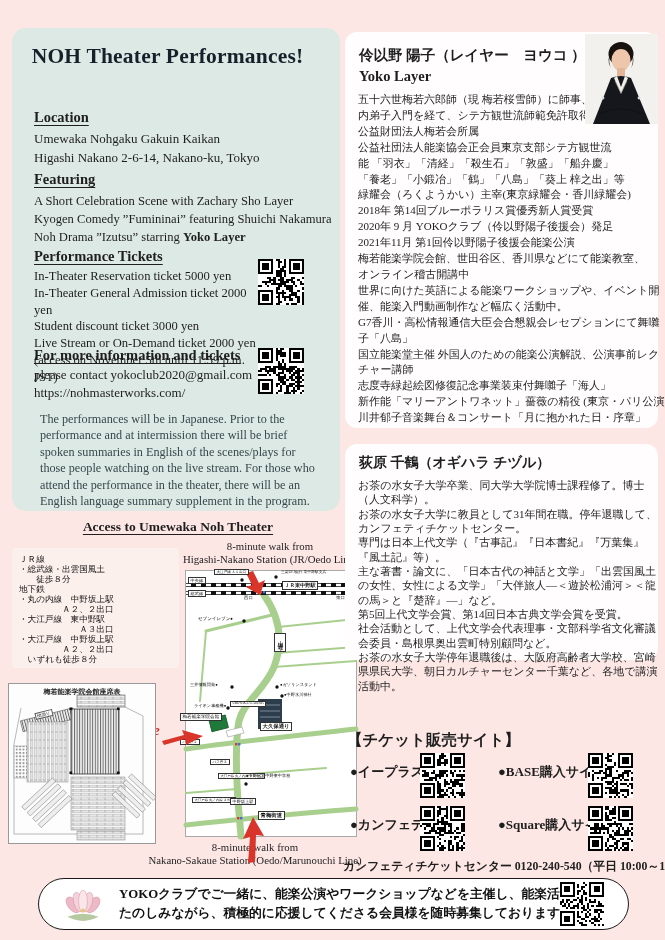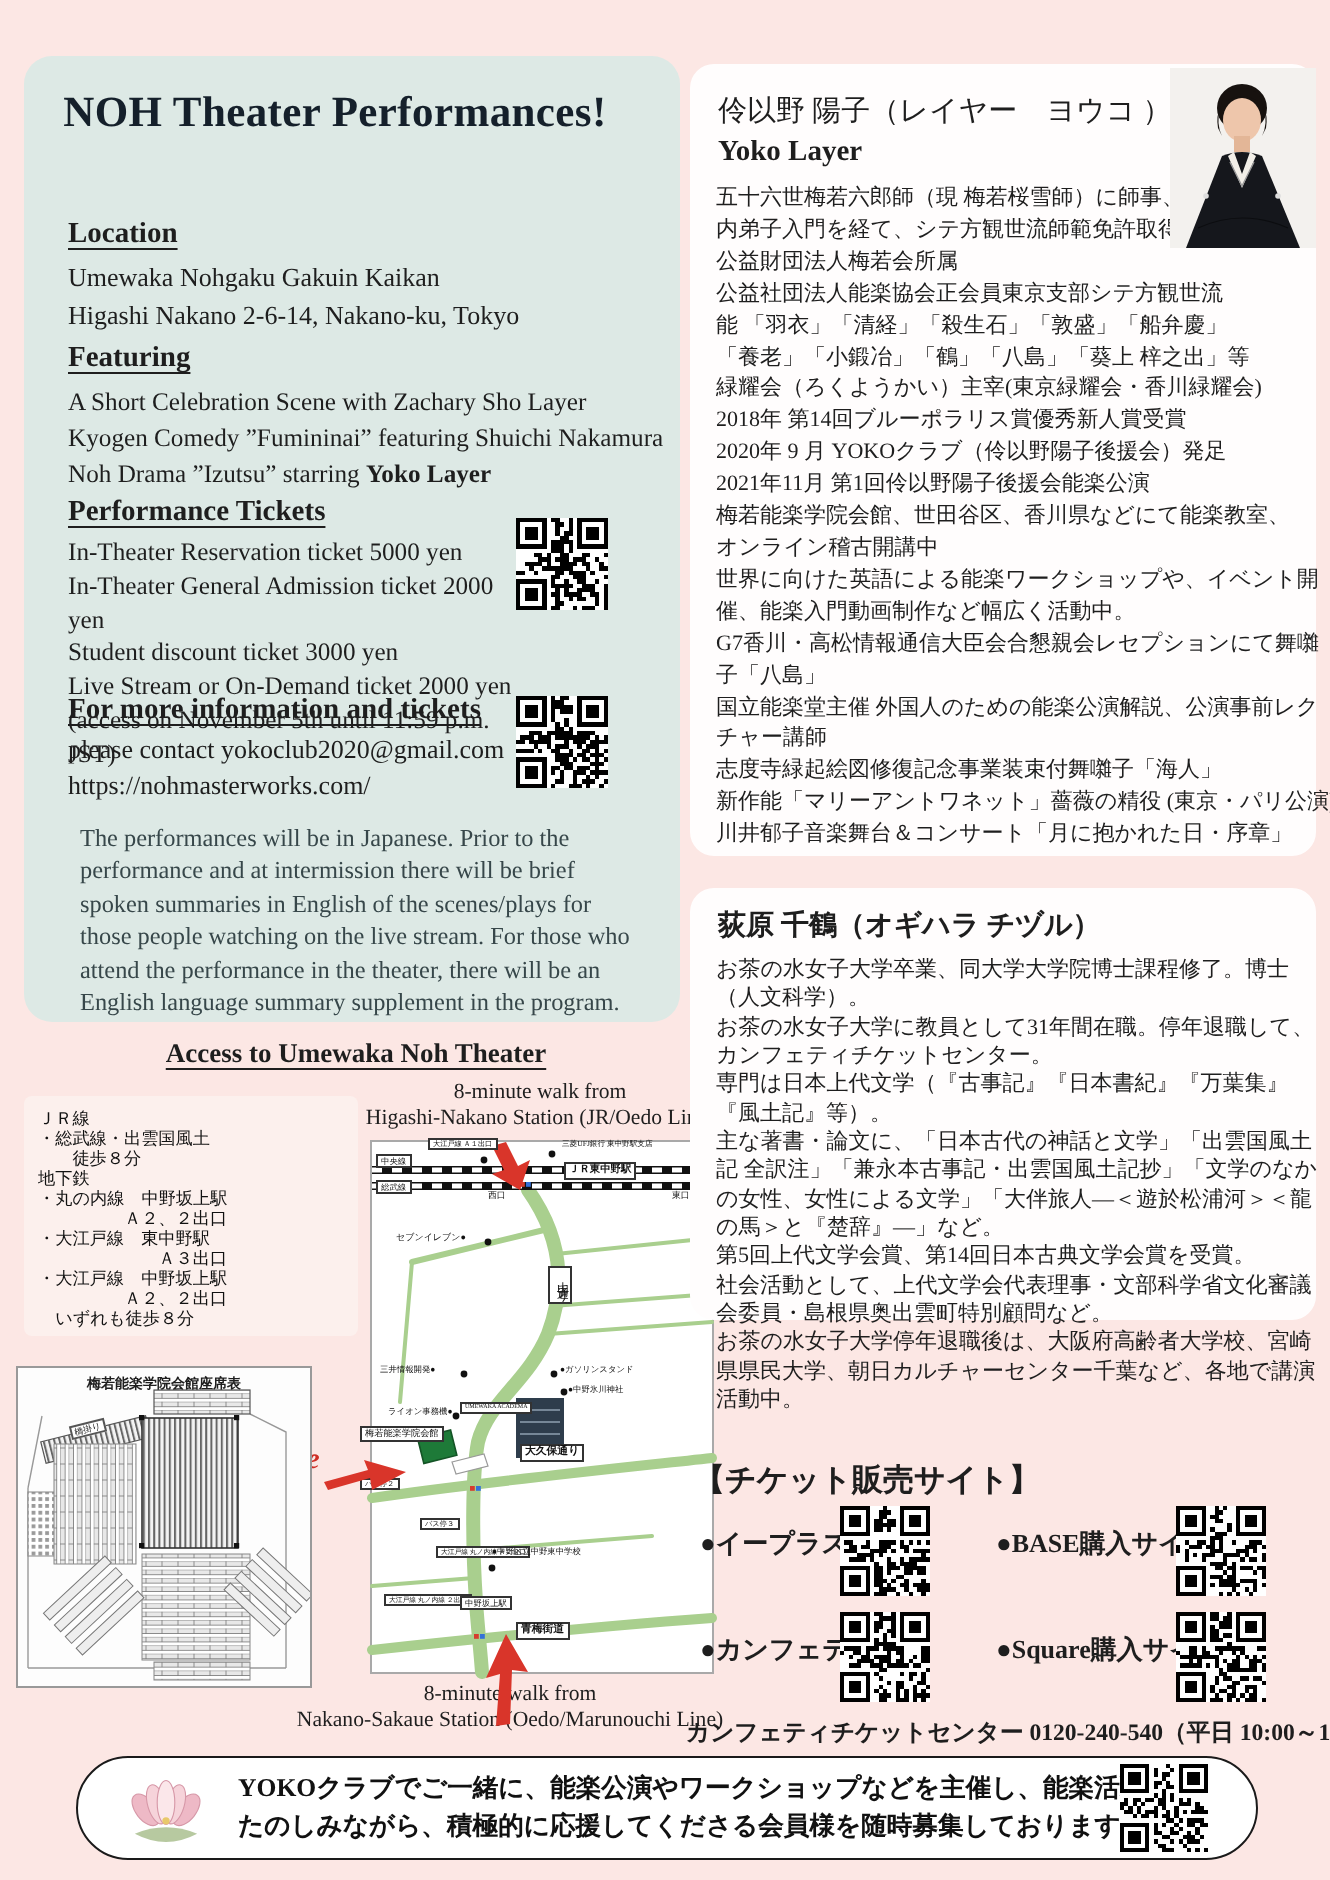--- a/index.html
+++ b/index.html
@@ -47,21 +47,21 @@
   #bottom-arrow{left:238px;top:815px;width:28px;height:48px;z-index:5;}
 
   
   #seating{left:8px;top:683px;width:146px;height:159px;background:#fdfdfd;border:1px solid #999;}
   #seating-title{position:absolute;left:0;top:3px;width:146px;text-align:center;font-size:7px;font-weight:bold;}
   #bridge-label{position:absolute;left:26px;top:27px;font-size:4.5px;background:#fff;border:.5px solid #555;padding:0 1px;transform:rotate(-14deg);}
 
   
   .white-box{background:#fffdfd;border-radius:12px;}
   #bio1{left:345px;top:32px;width:313px;height:396px;}
-  #bio1-name{left:14px;top:14px;font-size:14.5px;font-weight:normal;}
+  #bio1-name{left:14px;top:14px;font-size:14.5px;font-weight:bold;}
   #bio1-en{left:14px;top:36px;font-size:14.5px;font-weight:bold;}
   #bio1-lines{left:13px;top:60px;font-size:11px;line-height:15.9px;}
   #portrait{left:585px;top:34px;width:73px;height:90px;z-index:4;}
   #bio2{left:345px;top:424px;width:313px;height:216px;margin-top:20px;}
   #bio2-name{left:14px;top:10px;font-size:14px;font-weight:bold;}
   #bio2-lines{left:13px;top:34px;font-size:11px;line-height:14.35px;}
 
   
   #ts-head{left:347px;top:730px;font-size:15.5px;font-weight:bold;}
   .ts-item{font-size:13px;font-weight:bold;white-space:nowrap;}
@@ -633,21 +633,20 @@
 <div class="abs white-box" id="bio2">
   <div class="abs" id="bio2-name">荻原 千鶴（オギハラ チヅル）</div>
   <div class="abs nowrap" id="bio2-lines">
       <div>お茶の水女子大学卒業、同大学大学院博士課程修了。博士</div>
       <div>（人文科学）。</div>
       <div>お茶の水女子大学に教員として31年間在職。停年退職して、</div>
       <div>カンフェティチケットセンター。</div>
       <div>専門は日本上代文学（『古事記』『日本書紀』『万葉集』</div>
       <div>『風土記』等）。</div>
       <div>主な著書・論文に、「日本古代の神話と文学」「出雲国風土</div>
-      <div>記 全訳注」「兼永本古事記・出雲国風土記抄」「文学のなか</div>
       <div>の女性、女性による文学」「大伴旅人―＜遊於松浦河＞＜龍</div>
       <div>の馬＞と『楚辞』―」など。</div>
       <div>第5回上代文学会賞、第14回日本古典文学会賞を受賞。</div>
       <div>社会活動として、上代文学会代表理事・文部科学省文化審議</div>
       <div>会委員・島根県奥出雲町特別顧問など。</div>
       <div>お茶の水女子大学停年退職後は、大阪府高齢者大学校、宮崎</div>
       <div>県県民大学、朝日カルチャーセンター千葉など、各地で講演</div>
       <div>活動中。</div>
     </div>
 </div>

